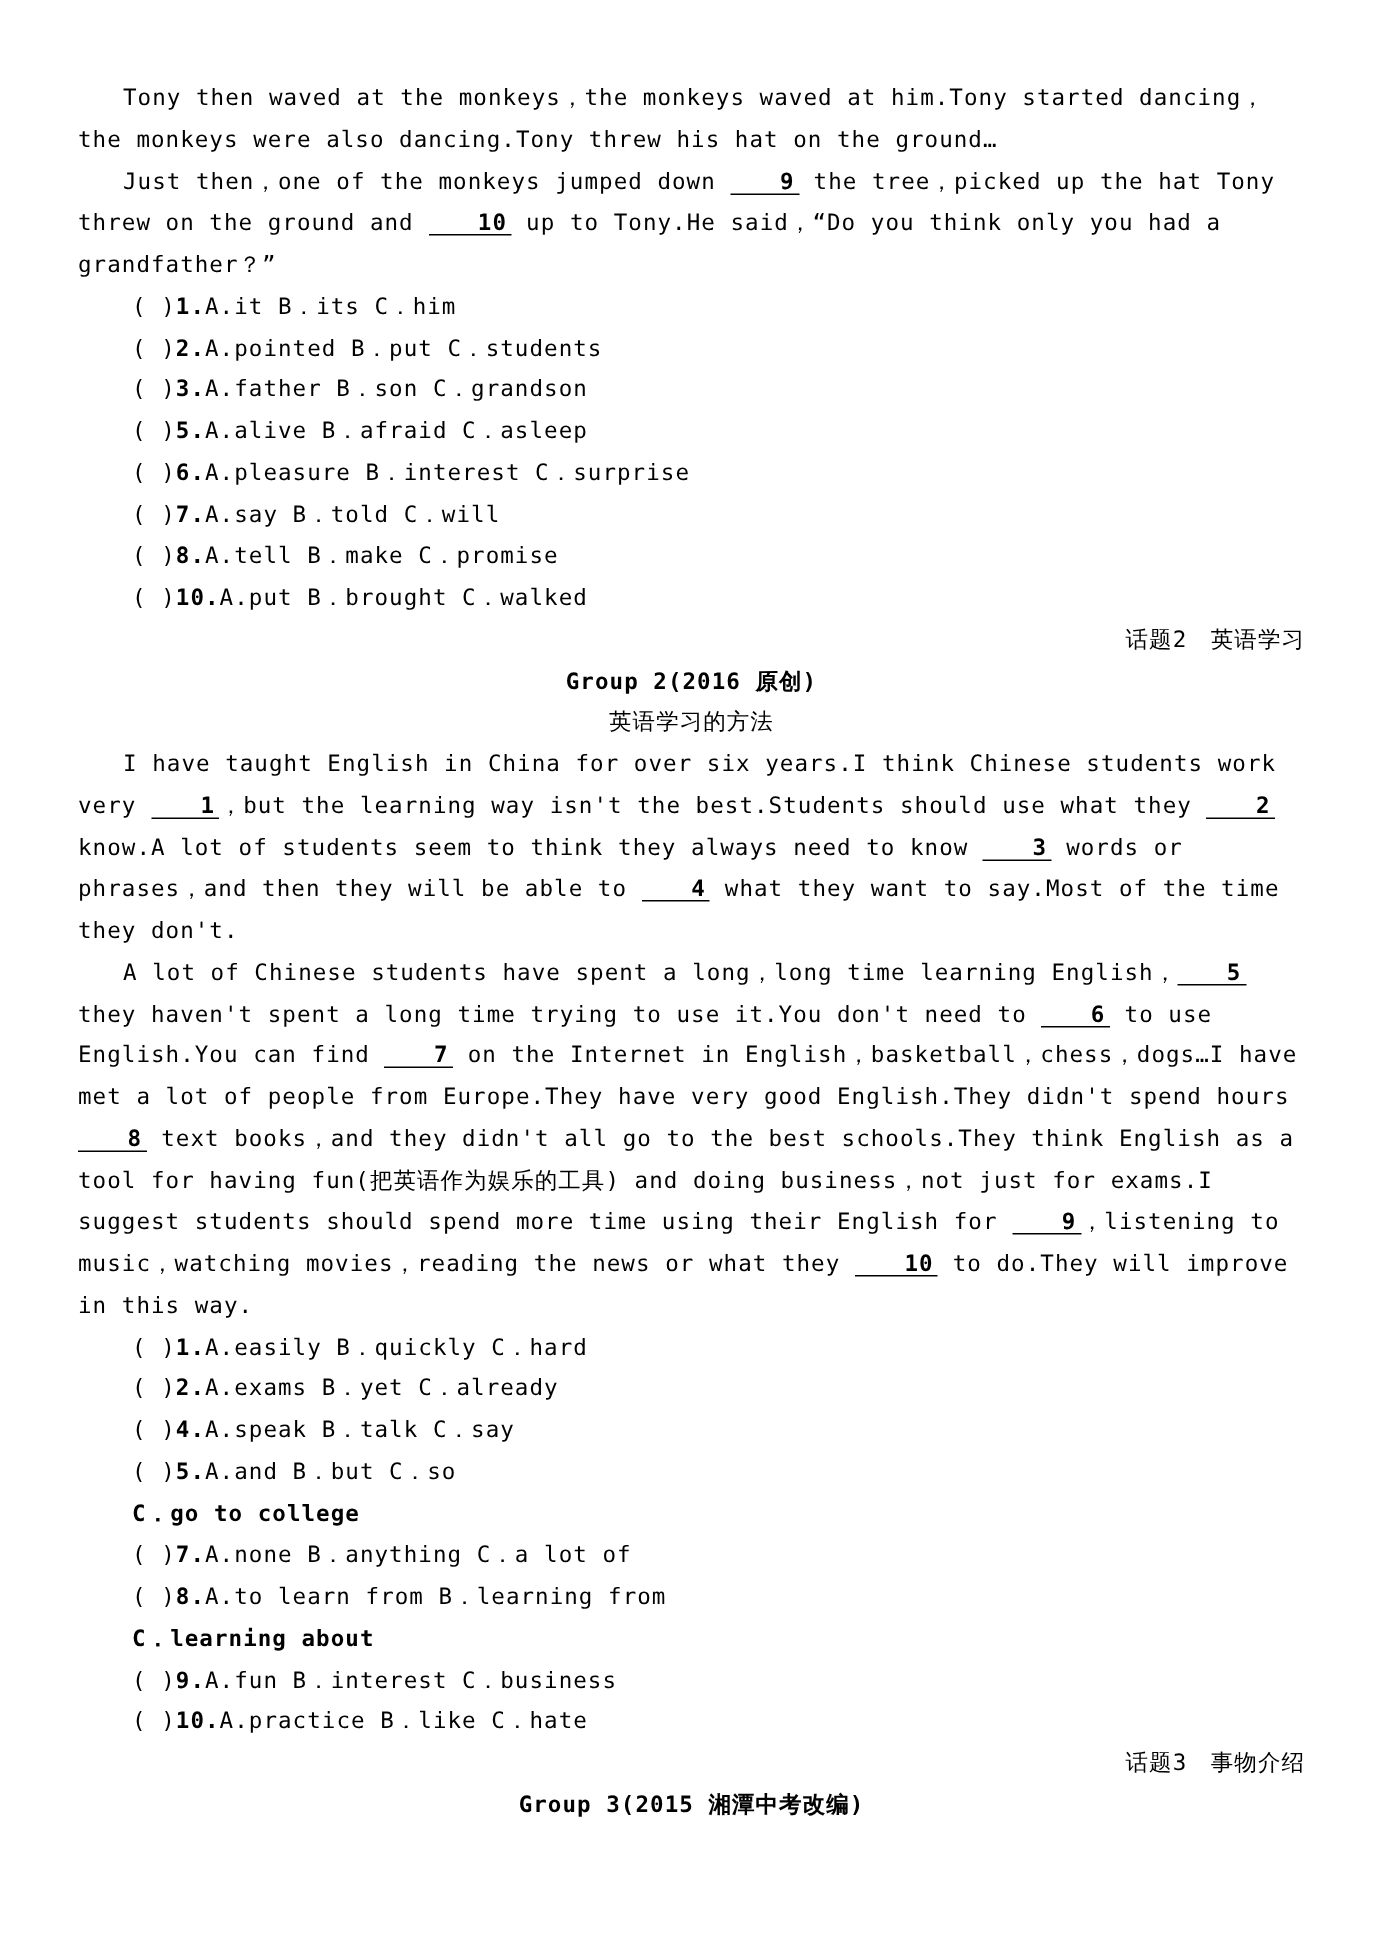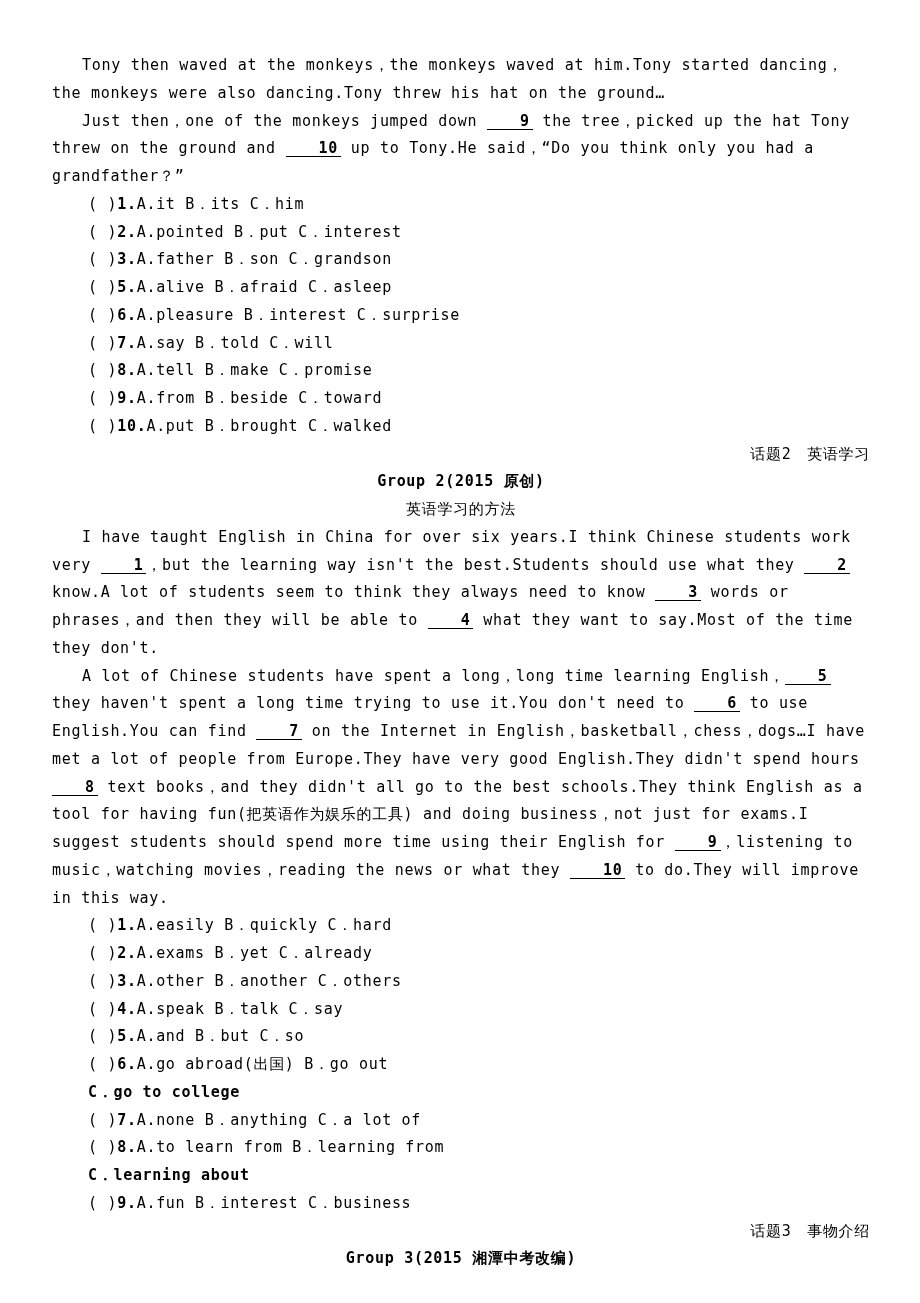--- a/index.html
+++ b/index.html
@@ -54,50 +54,48 @@
 
 <p class="para">
   <span>Tony then waved at the monkeys，the monkeys waved at him.Tony started dancing，the monkeys were also dancing.Tony threw his hat on the ground…</span>
 </p>
 <p class="para">
   <span>Just then，one of the monkeys jumped down </span><span class="blanknum">9</span><span> the tree，picked up the hat Tony threw on the ground and </span><span class="blanknum">10</span><span> up to Tony.He said，“Do you think only you had a grandfather？”</span>
 </p>
 
 <div id="qblock1">
     <p class="qline"><span>(    )</span><span class="bold">1.</span><span>A.it           B．its         C．him</span></p>
-    <p class="qline"><span>(    )</span><span class="bold">2.</span><span>A.pointed  B．put  C．interest</span></p>
+    <p class="qline"><span>(    )</span><span class="bold">2.</span><span>A.pointed  B．put  C．students</span></p>
     <p class="qline"><span>(    )</span><span class="bold">3.</span><span>A.father  B．son  C．grandson</span></p>
     <p class="qline"><span>(    )</span><span class="bold">5.</span><span>A.alive  B．afraid  C．asleep</span></p>
     <p class="qline"><span>(    )</span><span class="bold">6.</span><span>A.pleasure  B．interest  C．surprise</span></p>
     <p class="qline"><span>(    )</span><span class="bold">7.</span><span>A.say  B．told  C．will</span></p>
     <p class="qline"><span>(    )</span><span class="bold">8.</span><span>A.tell  B．make  C．promise</span></p>
-    <p class="qline"><span>(    )</span><span class="bold">9.</span><span>A.from  B．beside  C．toward</span></p>
     <p class="qline"><span>(    )</span><span class="bold">10.</span><span>A.put  B．brought  C．walked</span></p>
   </div>
 
 <p class="topic">话题2　英语学习</p>
-<p class="center bold">Group 2(2015 原创)</p>
+<p class="center bold">Group 2(2016 原创)</p>
 <p class="center">英语学习的方法</p>
 
 <p class="para">
   <span>I have taught English in China for over six years.I think Chinese students work very </span><span class="blanknum">1</span><span>，but the learning way isn't the best.Students should use what they </span><span class="blanknum">2</span><span> know.A lot of students seem to think they always need to know </span><span class="blanknum">3</span><span> words or phrases，and then they will be able to </span><span class="blanknum">4</span><span> what they want to say.Most of the time they don't.</span>
 </p>
 
 <p class="para">
   <span>A lot of Chinese students have spent a long，long time learning English，</span><span class="blanknum">5</span><span> they haven't spent a long time trying to use it.You don't need to </span><span class="blanknum">6</span><span> to use English.You can find </span><span class="blanknum">7</span><span> on the Internet in English，basketball，chess，dogs…I have met a lot of people from Europe.They have very good English.They didn't spend hours </span><span class="blanknum">8</span><span> text books，and they didn't all go to the best schools.They think English as a tool for having fun(把英语作为娱乐的工具) and doing business，not just for exams.I suggest students should spend more time using their English for </span><span class="blanknum">9</span><span>，listening to music，watching movies，reading the news or what they </span><span class="blanknum">10</span><span> to do.They will improve in this way.</span>
 </p>
 
 <div id="qblock2">
     <p class="qline"><span>(    )</span><span class="bold">1.</span><span>A.easily  B．quickly  C．hard</span></p>
     <p class="qline"><span>(    )</span><span class="bold">2.</span><span>A.exams  B．yet  C．already</span></p>
-    <p class="qline"><span>(    )</span><span class="bold">3.</span><span>A.other  B．another  C．others</span></p>
     <p class="qline"><span>(    )</span><span class="bold">4.</span><span>A.speak  B．talk  C．say</span></p>
     <p class="qline"><span>(    )</span><span class="bold">5.</span><span>A.and  B．but  C．so</span></p>
-    <p class="qline"><span>(    )</span><span class="bold">6.</span><span>A.go abroad(出国)       B．go out</span></p>
     <p class="qline-sub"><span>C．go to college</span></p>
     <p class="qline"><span>(    )</span><span class="bold">7.</span><span>A.none  B．anything  C．a lot of</span></p>
     <p class="qline"><span>(    )</span><span class="bold">8.</span><span>A.to learn from     B．learning from</span></p>
     <p class="qline-sub"><span>C．learning about</span></p>
     <p class="qline"><span>(    )</span><span class="bold">9.</span><span>A.fun  B．interest  C．business</span></p>
+    <p class="qline"><span>(    )</span><span class="bold">10.</span><span>A.practice  B．like  C．hate</span></p>
   </div>
 
 <p class="topic">话题3　事物介绍</p>
 <p class="center bold">Group 3(2015 湘潭中考改编)</p>
 
 </body></html>

